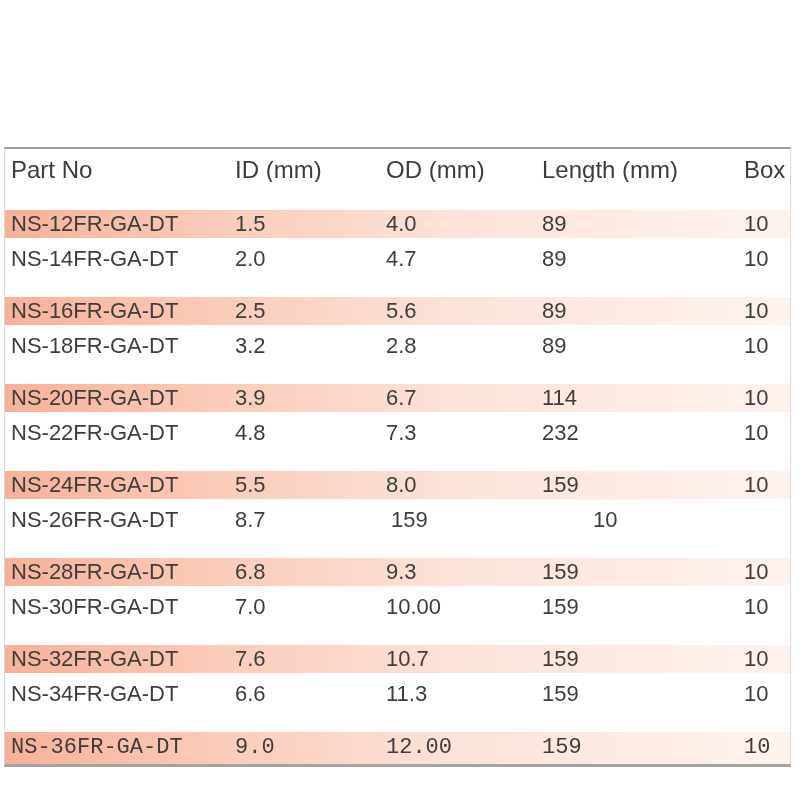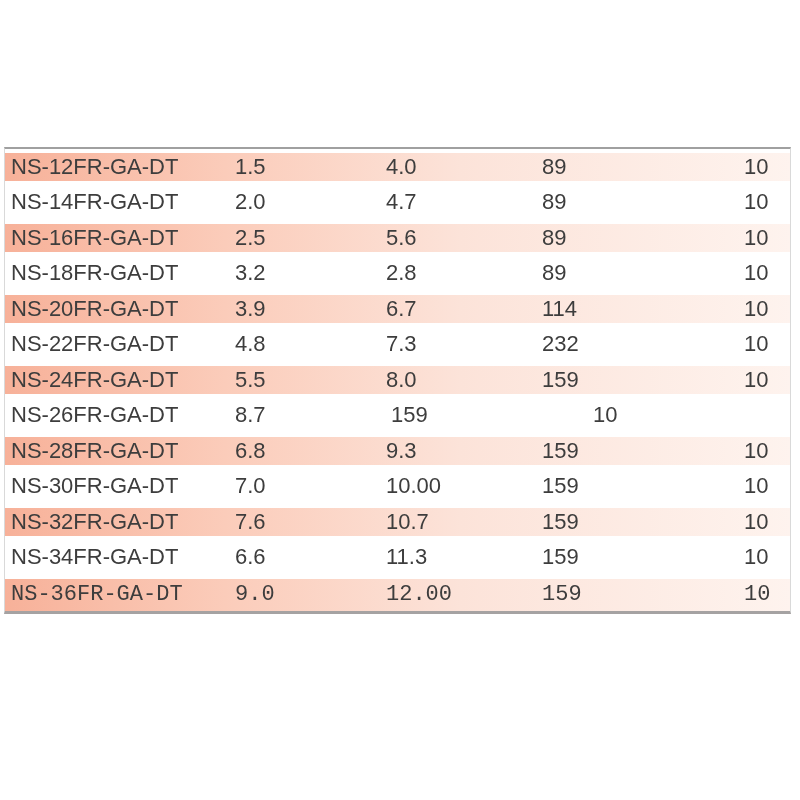--- a/index.html
+++ b/index.html
@@ -41,20 +41,21 @@
     font-size:24px;
   }
   .trow.shaded{
     background:linear-gradient(90deg,
       var(--row-shade-start,#f7b199) 0%,
       var(--row-shade-step,#fbccba) 28%,
       var(--row-shade-mid,#fce3d9) 58%,
       var(--row-shade-end,#fef3ee) 100%);
     border-top:4px solid #ffffff;
     border-bottom:4px solid #ffffff;
+    margin-top:16px;
   }
   .trow.shaded:last-child{
     border-bottom:none;
     font-family:Liberation Mono, monospace;
   }
   .cell{
     padding-left:6px;
     box-sizing:border-box;
     white-space:nowrap;
     overflow:hidden;
@@ -63,20 +64,27 @@
   .c-id{width:151px;}
   .c-od{width:156px;}
   .c-len{width:202px;}
   .c-box{flex:1;}
 </style>
 </head>
 <body>
 
 <div class="canvas">
   <div class="spec-table">
+    <div class="trow thead">
+        <div class="cell c-part">Part No</div>
+        <div class="cell c-id">ID (mm)</div>
+        <div class="cell c-od">OD (mm)</div>
+        <div class="cell c-len">Length (mm)</div>
+        <div class="cell c-box">Box</div>
+      </div>
 
   <div class="trow shaded">
         <div class="cell c-part">NS-12FR-GA-DT</div>
         <div class="cell c-id">1.5</div>
         <div class="cell c-od">4.0</div>
         <div class="cell c-len">89</div>
         <div class="cell c-box">10</div>
       </div>
       <div class="trow">
         <div class="cell c-part">NS-14FR-GA-DT</div>

